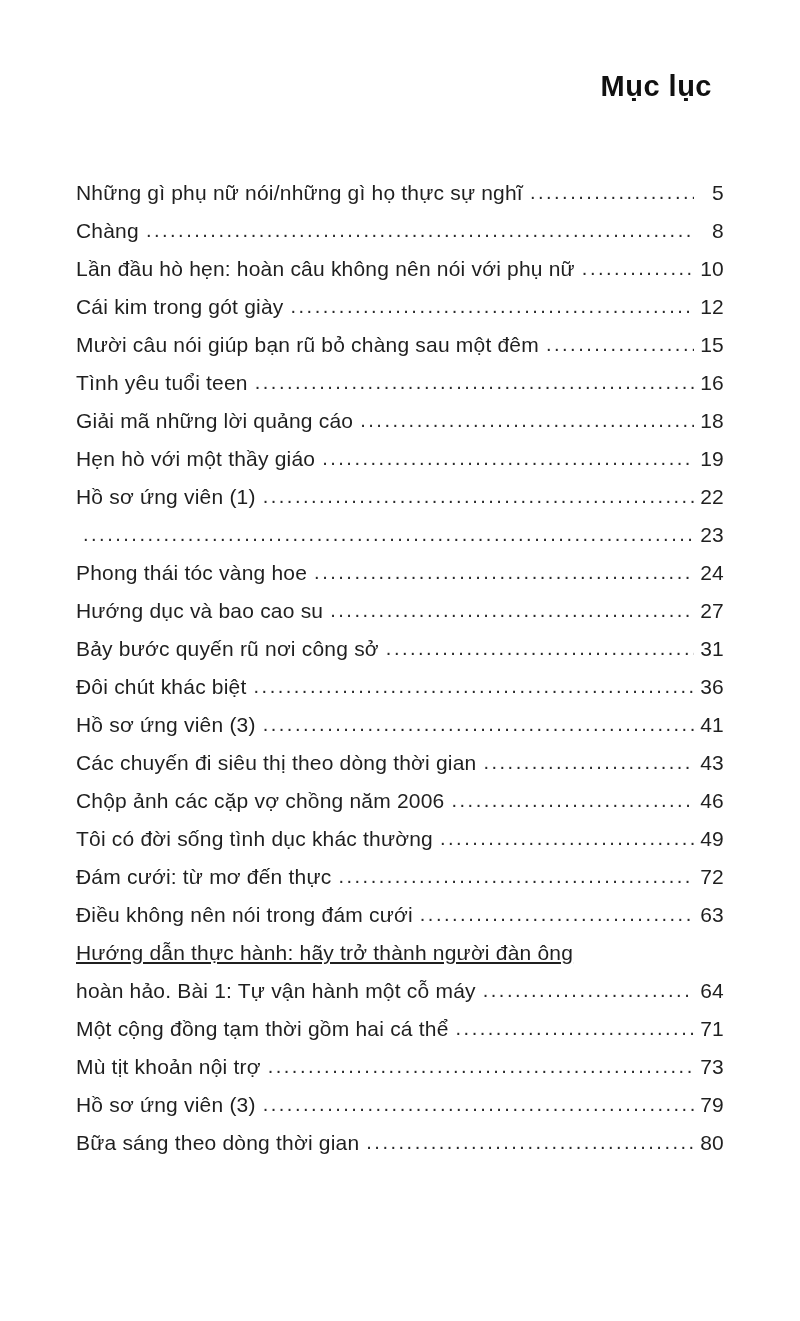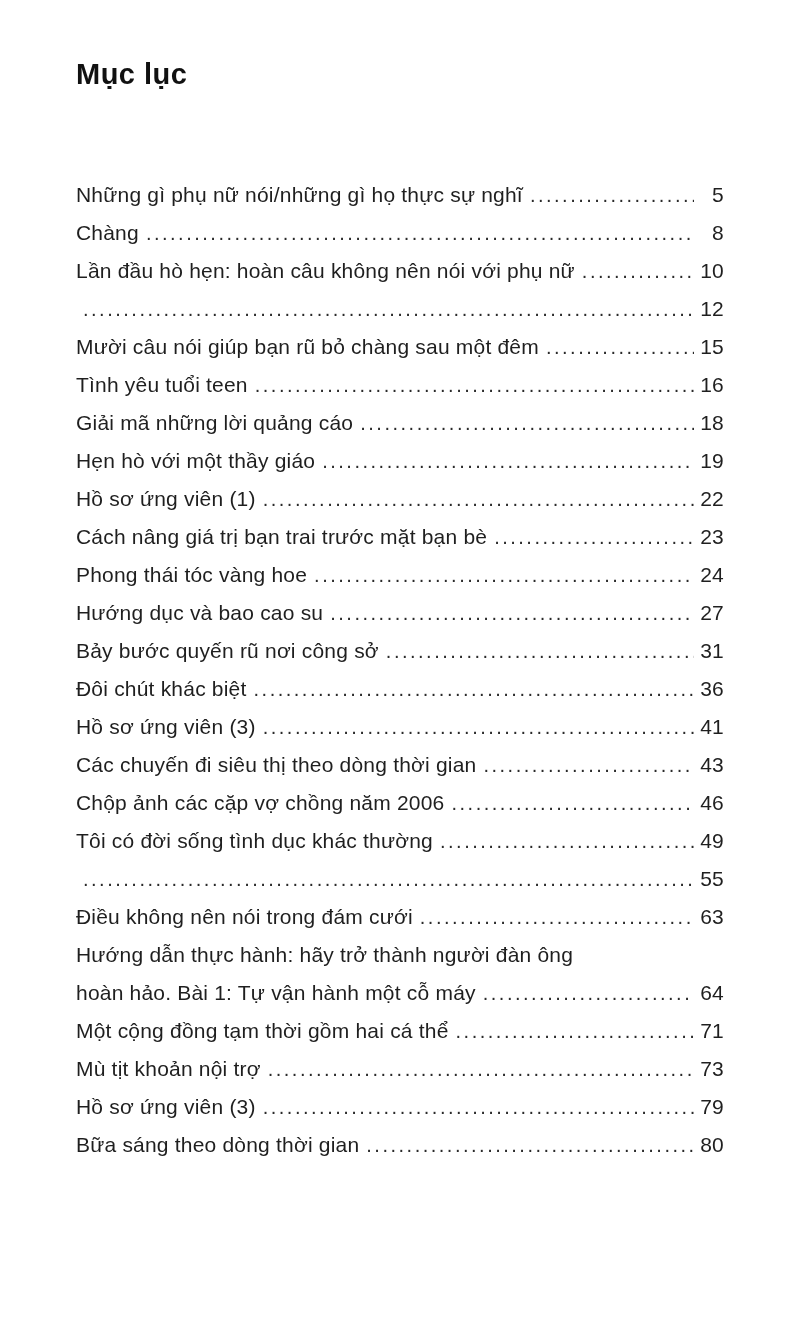--- a/index.html
+++ b/index.html
@@ -15,33 +15,33 @@
     overflow: hidden;
     position: relative;
   }
   .page {
     box-sizing: border-box;
     width: 800px;
     height: 1321px;
     padding: 58px 76px 0 76px;
   }
   .page-title {
-    margin: 0;
-    text-align: left;
+    margin: 12px;
+    text-align: right;
     font-size: 29px;
     font-weight: bold;
     letter-spacing: 0.5px;
     color: #111111;
   }
   .toc-list {
     margin-top: 78px;
   }
   .toc-entry {
     display: flex;
-    align-items: flex-end;
+    align-items: flex-start;
     height: 38px;
     font-size: 21px;
     font-weight: 500;
     color: #1f1f1f;
     white-space: nowrap;
   }
   .toc-title {
     flex: 0 0 auto;
     letter-spacing: 0.2px;
   }
@@ -55,20 +55,21 @@
     font-size: 20px;
   }
   .toc-page {
     flex: 0 0 auto;
     min-width: 26px;
     text-align: right;
     letter-spacing: 0.2px;
   }
   .toc-entry.wrap-first .toc-title {
     flex: 1 1 auto;
+    text-decoration: underline;
   }
 </style>
 </head>
 <body>
 
 <div class="page">
   <h1 class="page-title">Mục lục</h1>
   <div class="toc-list">
       <div class="toc-entry">
         <span class="toc-title">Những gì phụ nữ nói/những gì họ thực sự nghĩ</span>
@@ -79,20 +80,21 @@
         <span class="toc-title">Chàng</span>
         <span class="leader">............................................................................................................................................................................................................................................................................................................</span>
         <span class="toc-page">8</span>
       </div>
       <div class="toc-entry">
         <span class="toc-title">Lần đầu hò hẹn: hoàn câu không nên nói với phụ nữ</span>
         <span class="leader">............................................................................................................................................................................................................................................................................................................</span>
         <span class="toc-page">10</span>
       </div>
       <div class="toc-entry">
+        <span class="toc-title">Cái kim trong gót giày</span>
         <span class="leader">............................................................................................................................................................................................................................................................................................................</span>
         <span class="toc-page">12</span>
       </div>
       <div class="toc-entry">
         <span class="toc-title">Mười câu nói giúp bạn rũ bỏ chàng sau một đêm</span>
         <span class="leader">............................................................................................................................................................................................................................................................................................................</span>
         <span class="toc-page">15</span>
       </div>
       <div class="toc-entry">
         <span class="toc-title">Tình yêu tuổi teen</span>
@@ -108,21 +110,20 @@
         <span class="toc-title">Hẹn hò với một thầy giáo</span>
         <span class="leader">............................................................................................................................................................................................................................................................................................................</span>
         <span class="toc-page">19</span>
       </div>
       <div class="toc-entry">
         <span class="toc-title">Hồ sơ ứng viên (1)</span>
         <span class="leader">............................................................................................................................................................................................................................................................................................................</span>
         <span class="toc-page">22</span>
       </div>
       <div class="toc-entry">
-        <span class="toc-title">Cách nâng giá trị bạn trai trước mặt bạn bè</span>
         <span class="leader">............................................................................................................................................................................................................................................................................................................</span>
         <span class="toc-page">23</span>
       </div>
       <div class="toc-entry">
         <span class="toc-title">Phong thái tóc vàng hoe</span>
         <span class="leader">............................................................................................................................................................................................................................................................................................................</span>
         <span class="toc-page">24</span>
       </div>
       <div class="toc-entry">
         <span class="toc-title">Hướng dục và bao cao su</span>
@@ -153,22 +154,23 @@
         <span class="toc-title">Chộp ảnh các cặp vợ chồng năm 2006</span>
         <span class="leader">............................................................................................................................................................................................................................................................................................................</span>
         <span class="toc-page">46</span>
       </div>
       <div class="toc-entry">
         <span class="toc-title">Tôi có đời sống tình dục khác thường</span>
         <span class="leader">............................................................................................................................................................................................................................................................................................................</span>
         <span class="toc-page">49</span>
       </div>
       <div class="toc-entry">
-        <span class="leader">............................................................................................................................................................................................................................................................................................................</span>
-        <span class="toc-page">55</span>
+        <span class="toc-title">Đám cưới: từ mơ đến thực</span>
+        <span class="leader">............................................................................................................................................................................................................................................................................................................</span>
+        <span class="toc-page">72</span>
       </div>
       <div class="toc-entry">
         <span class="toc-title">Điều không nên nói trong đám cưới</span>
         <span class="leader">............................................................................................................................................................................................................................................................................................................</span>
         <span class="toc-page">63</span>
       </div>
       <div class="toc-entry wrap-first">
         <span class="toc-title">Hướng dẫn thực hành: hãy trở thành người đàn ông</span>
       </div>
       <div class="toc-entry">

